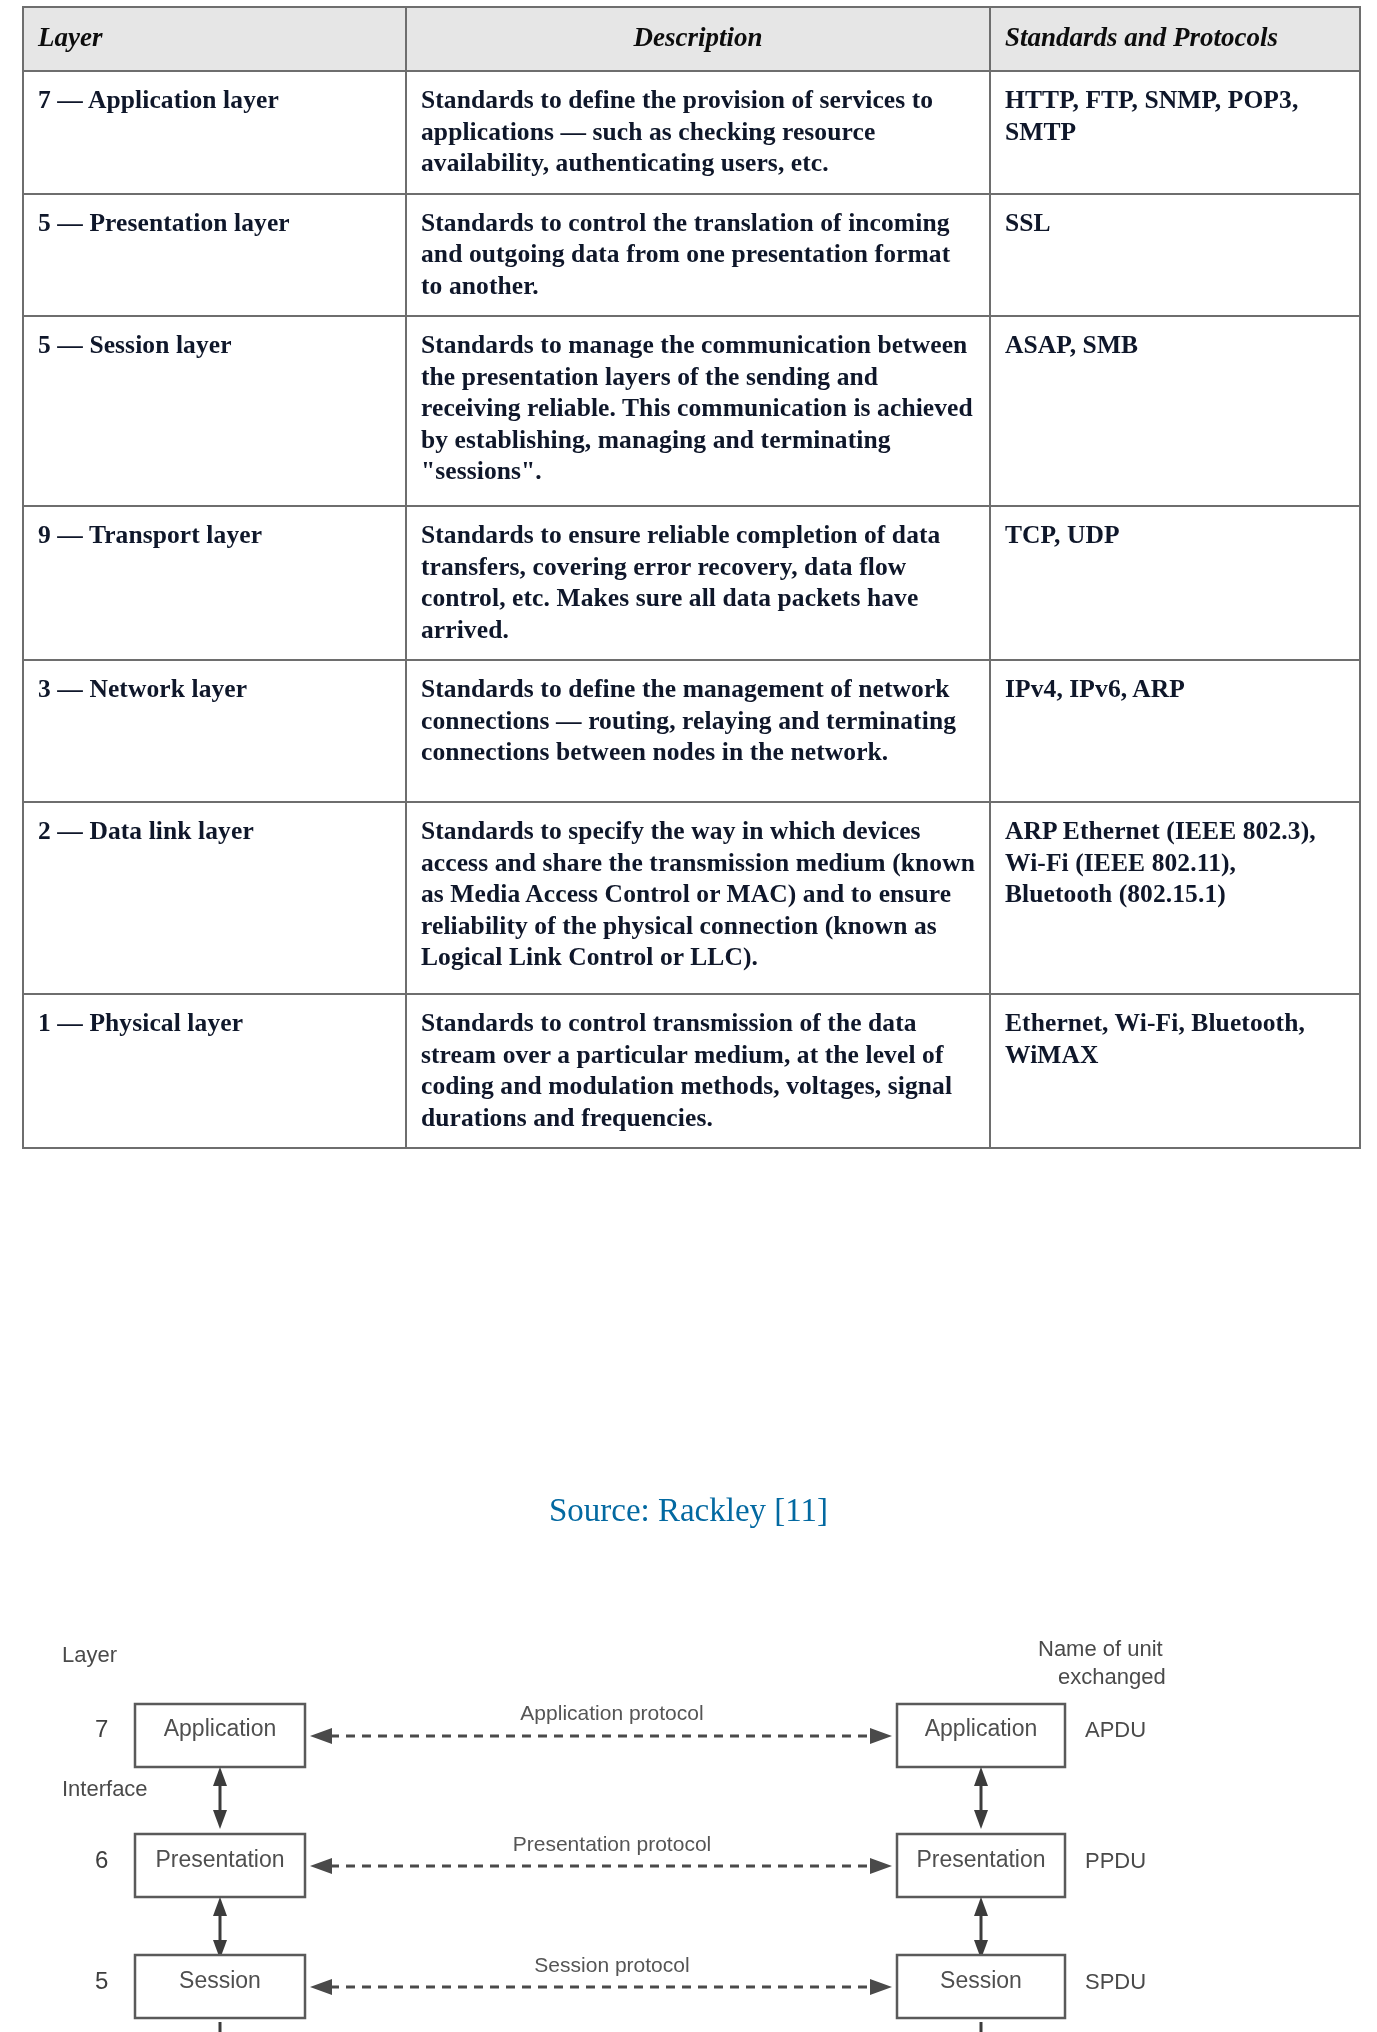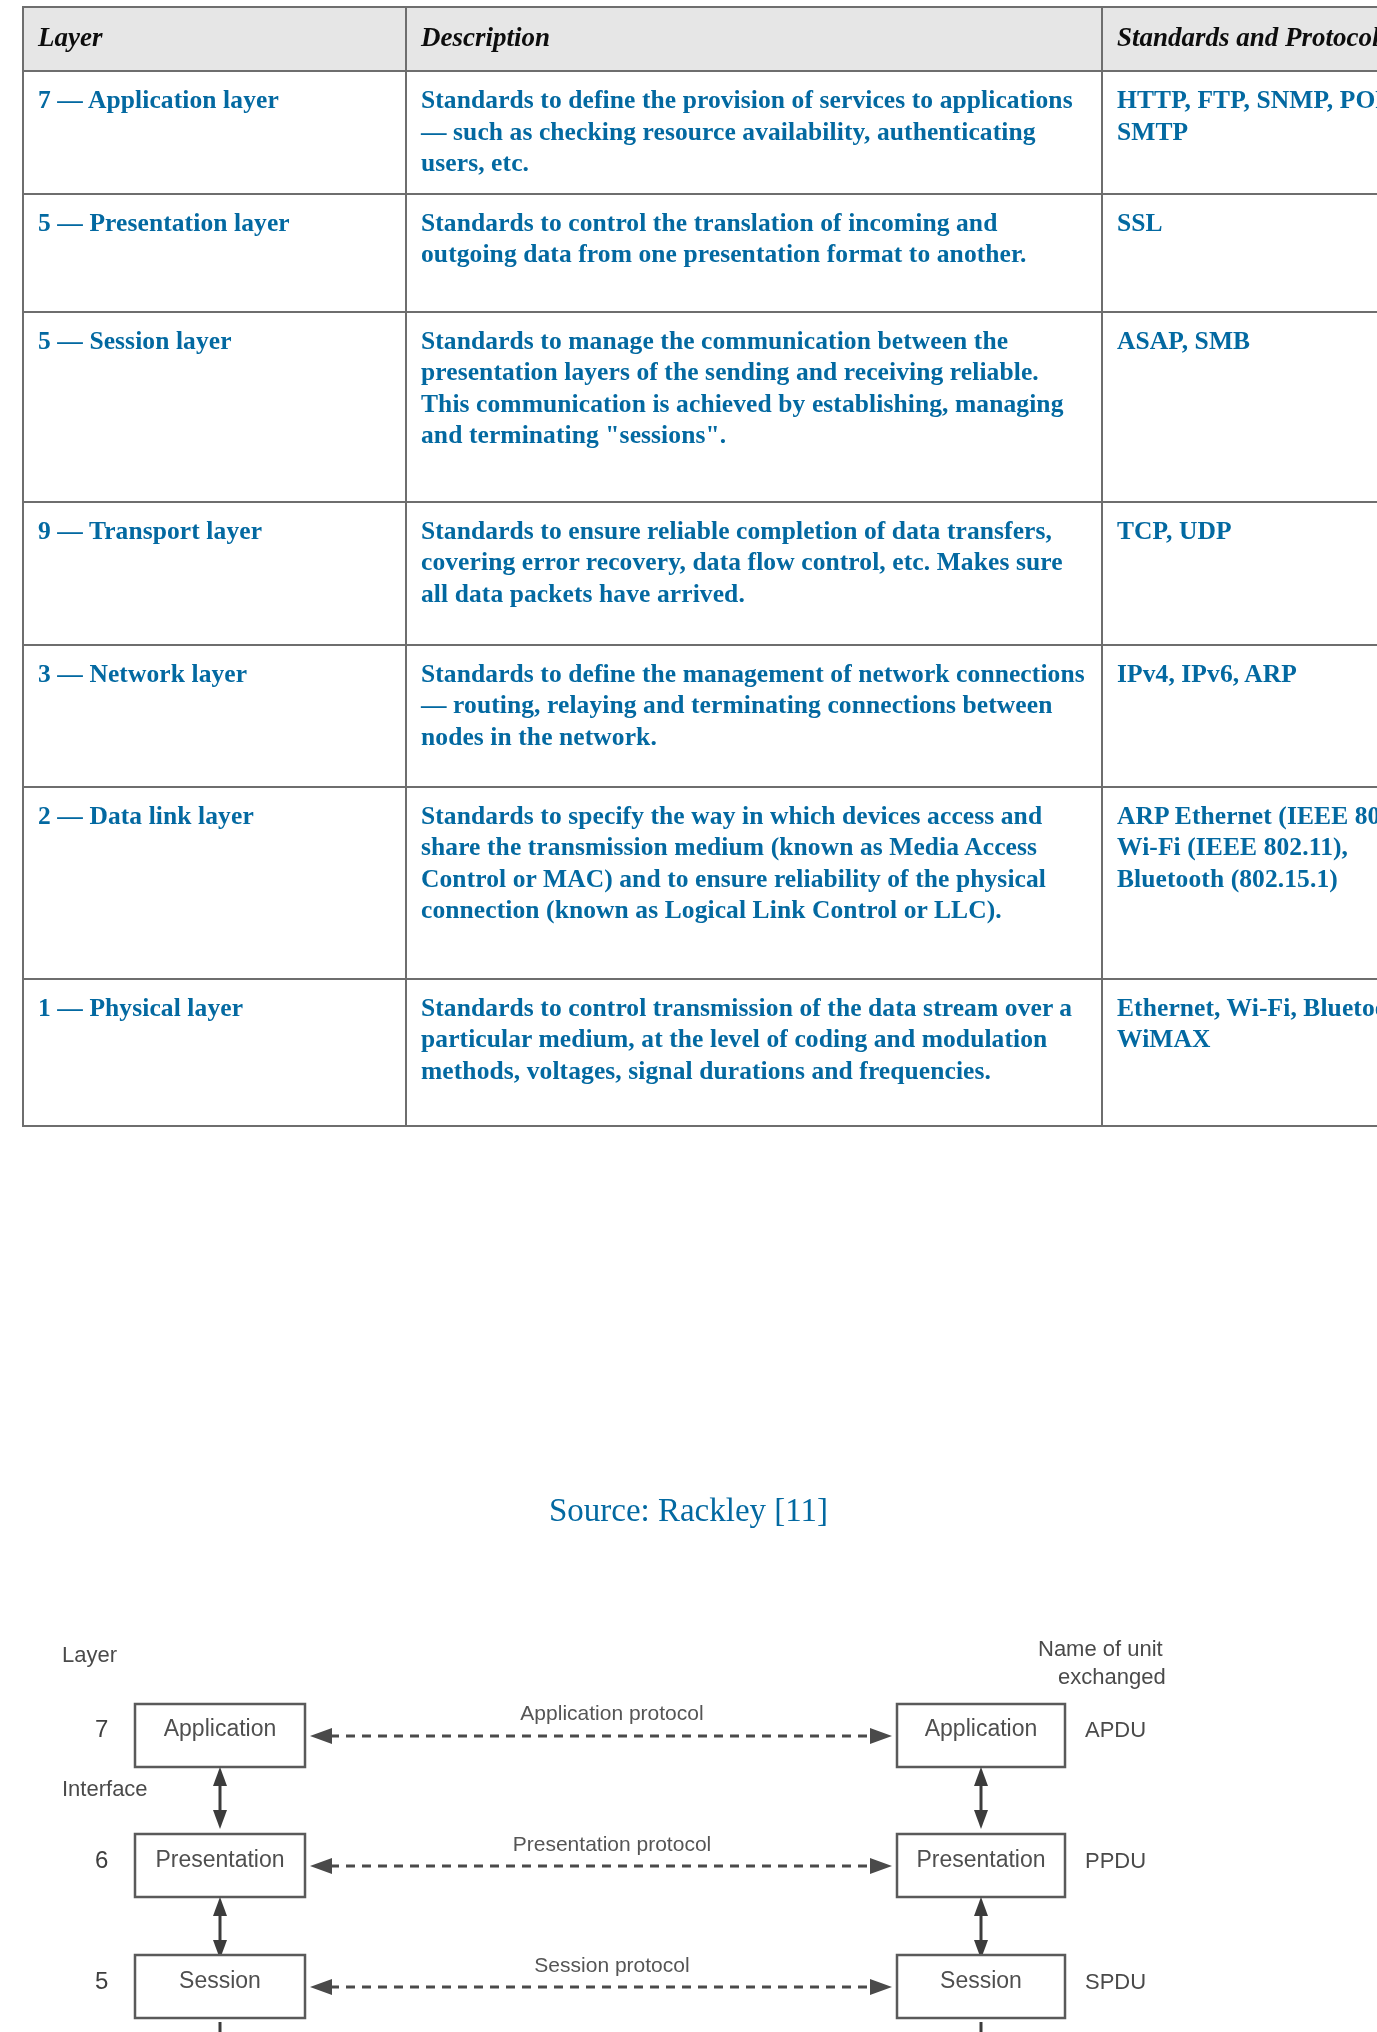--- a/index.html
+++ b/index.html
@@ -28,28 +28,28 @@
     background: #e6e6e6;
     font-weight: bold;
     font-style: italic;
     font-size: 27px;
     line-height: 1.12;
     padding-top: 14px;
     padding-bottom: 18px;
     color: #0d0d0d;
   }
   th.col-layer   { width: 383px; text-align: left; }
-  th.col-desc    { width: 696px; text-align: left; }
+  th.col-desc    { width: 584px; text-align: center; }
   th.col-std     { width: 370px; text-align: left; }
 
   .osi-table tbody td {
     font-size: 25.5px;
     line-height: 1.235;
     font-weight: bold;
-    color: #0369a1;
+    color: #0f172a;
     letter-spacing: 0.1px;
     margin-left: 8px;
   }
   td.c-layer { white-space: nowrap; }
   td.c-desc  { }
   td.c-std   { }
 
   
   tr.r7 td { height: 113px; }
   tr.r6 td { height: 118px; }

